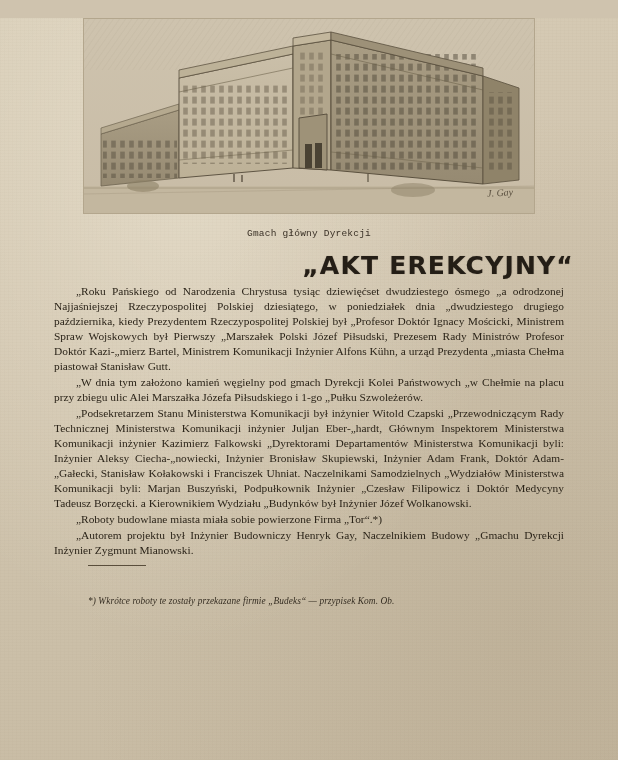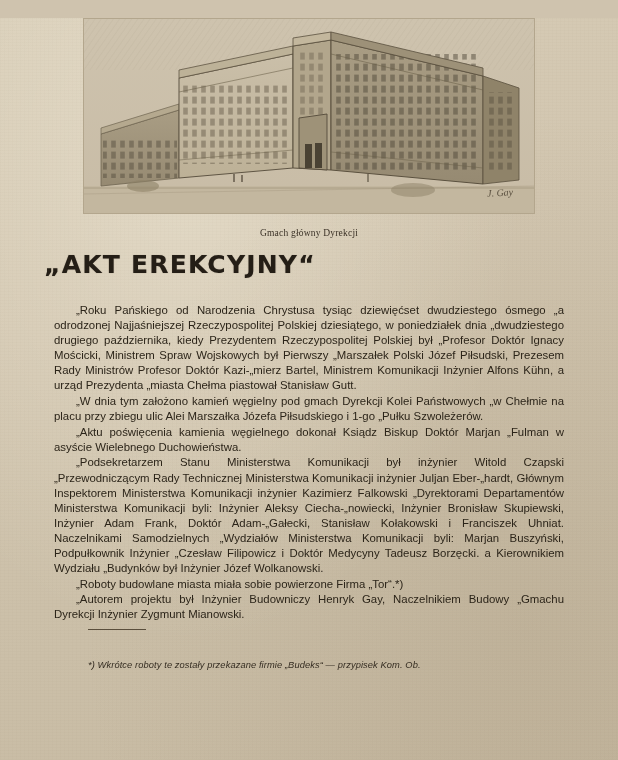--- a/index.html
+++ b/index.html
@@ -44,40 +44,40 @@
     height: 100%;
     display: block;
     background: linear-gradient(180deg, #cdc2ad 0%, #c9bda7 100%);
   }
   .caption {
     text-align: center;
     font-size: 9.5px;
     letter-spacing: 0.2px;
     color: #3a3126;
     margin-top: 14px;
-    font-family: Liberation Serif, serif;
+    font-family: Liberation Mono, monospace;
   }
   .doc-title {
-    text-align: left;
+    text-align: right;
     font-family: "DejaVu Sans", sans-serif;
     font-weight: bold;
     font-size: 25px;
     letter-spacing: 1.2px;
     color: #241e16;
     margin-top: 12px;
-    margin-bottom: 24px;
+    margin-bottom: 4px;
     text-shadow: 0 0 1px rgba(40,32,22,0.35);
   }
   .body-text {
     margin: 0 10px;
     color: #2b2419;
     font-size: 11.4px;
     line-height: 15.1px;
     text-align: justify;
-    font-family: Liberation Sans, sans-serif;
+    font-family: Liberation Serif, serif;
   }
   .para {
     text-indent: 22px;
     margin: 0 0 0.5px 0;
   }
   .footnote-rule {
     width: 58px;
     border: 0;
     border-top: 1px solid #5a4e3c;
     margin: 7px 0 3px 34px;
@@ -182,21 +182,20 @@
     <div class="signature">J. Gay</div>
   </div>
 
   <div class="caption">Gmach główny Dyrekcji</div>
 
   <div class="doc-title">„AKT EREKCYJNY“</div>
 
   <div class="body-text">
     <p class="para">„Roku Pańskiego od Narodzenia Chrystusa tysiąc dziewięćset dwudziestego ósmego „a odrodzonej Najjaśniejszej Rzeczypospolitej Polskiej dziesiątego, w poniedziałek dnia „dwudziestego drugiego października, kiedy Prezydentem Rzeczypospolitej Polskiej był „Profesor Doktór Ignacy Mościcki, Ministrem Spraw Wojskowych był Pierwszy „Marszałek Polski Józef Piłsudski, Prezesem Rady Ministrów Profesor Doktór Kazi-„mierz Bartel, Ministrem Komunikacji Inżynier Alfons Kühn, a urząd Prezydenta „miasta Chełma piastował Stanisław Gutt.</p>
     <p class="para">„W dnia tym założono kamień węgielny pod gmach Dyrekcji Kolei Państwowych „w Chełmie na placu przy zbiegu ulic Alei Marszałka Józefa Piłsudskiego i 1-go „Pułku Szwoleżerów.</p>
-    <p class="para">„Aktu poświęcenia kamienia węgielnego dokonał Ksiądz Biskup Doktór Marjan „Fulman w asyście Wielebnego Duchowieństwa.</p>
     <p class="para">„Podsekretarzem Stanu Ministerstwa Komunikacji był inżynier Witold Czapski „Przewodniczącym Rady Technicznej Ministerstwa Komunikacji inżynier Juljan Eber-„hardt, Głównym Inspektorem Ministerstwa Komunikacji inżynier Kazimierz Falkowski „Dyrektorami Departamentów Ministerstwa Komunikacji byli: Inżynier Aleksy Ciecha-„nowiecki, Inżynier Bronisław Skupiewski, Inżynier Adam Frank, Doktór Adam-„Gałecki, Stanisław Kołakowski i Franciszek Uhniat. Naczelnikami Samodzielnych „Wydziałów Ministerstwa Komunikacji byli: Marjan Buszyński, Podpułkownik Inżynier „Czesław Filipowicz i Doktór Medycyny Tadeusz Borzęcki. a Kierownikiem Wydziału „Budynków był Inżynier Józef Wolkanowski.</p>
     <p class="para">„Roboty budowlane miasta miała sobie powierzone Firma „Tor“.*)</p>
     <p class="para">„Autorem projektu był Inżynier Budowniczy Henryk Gay, Naczelnikiem Budowy „Gmachu Dyrekcji Inżynier Zygmunt Mianowski.</p>
 
     <hr class="footnote-rule">
     <div class="footnote">*)  Wkrótce roboty te zostały przekazane firmie „Budeks“ — przypisek Kom. Ob.</div>
   </div>
 
 </div>
 

